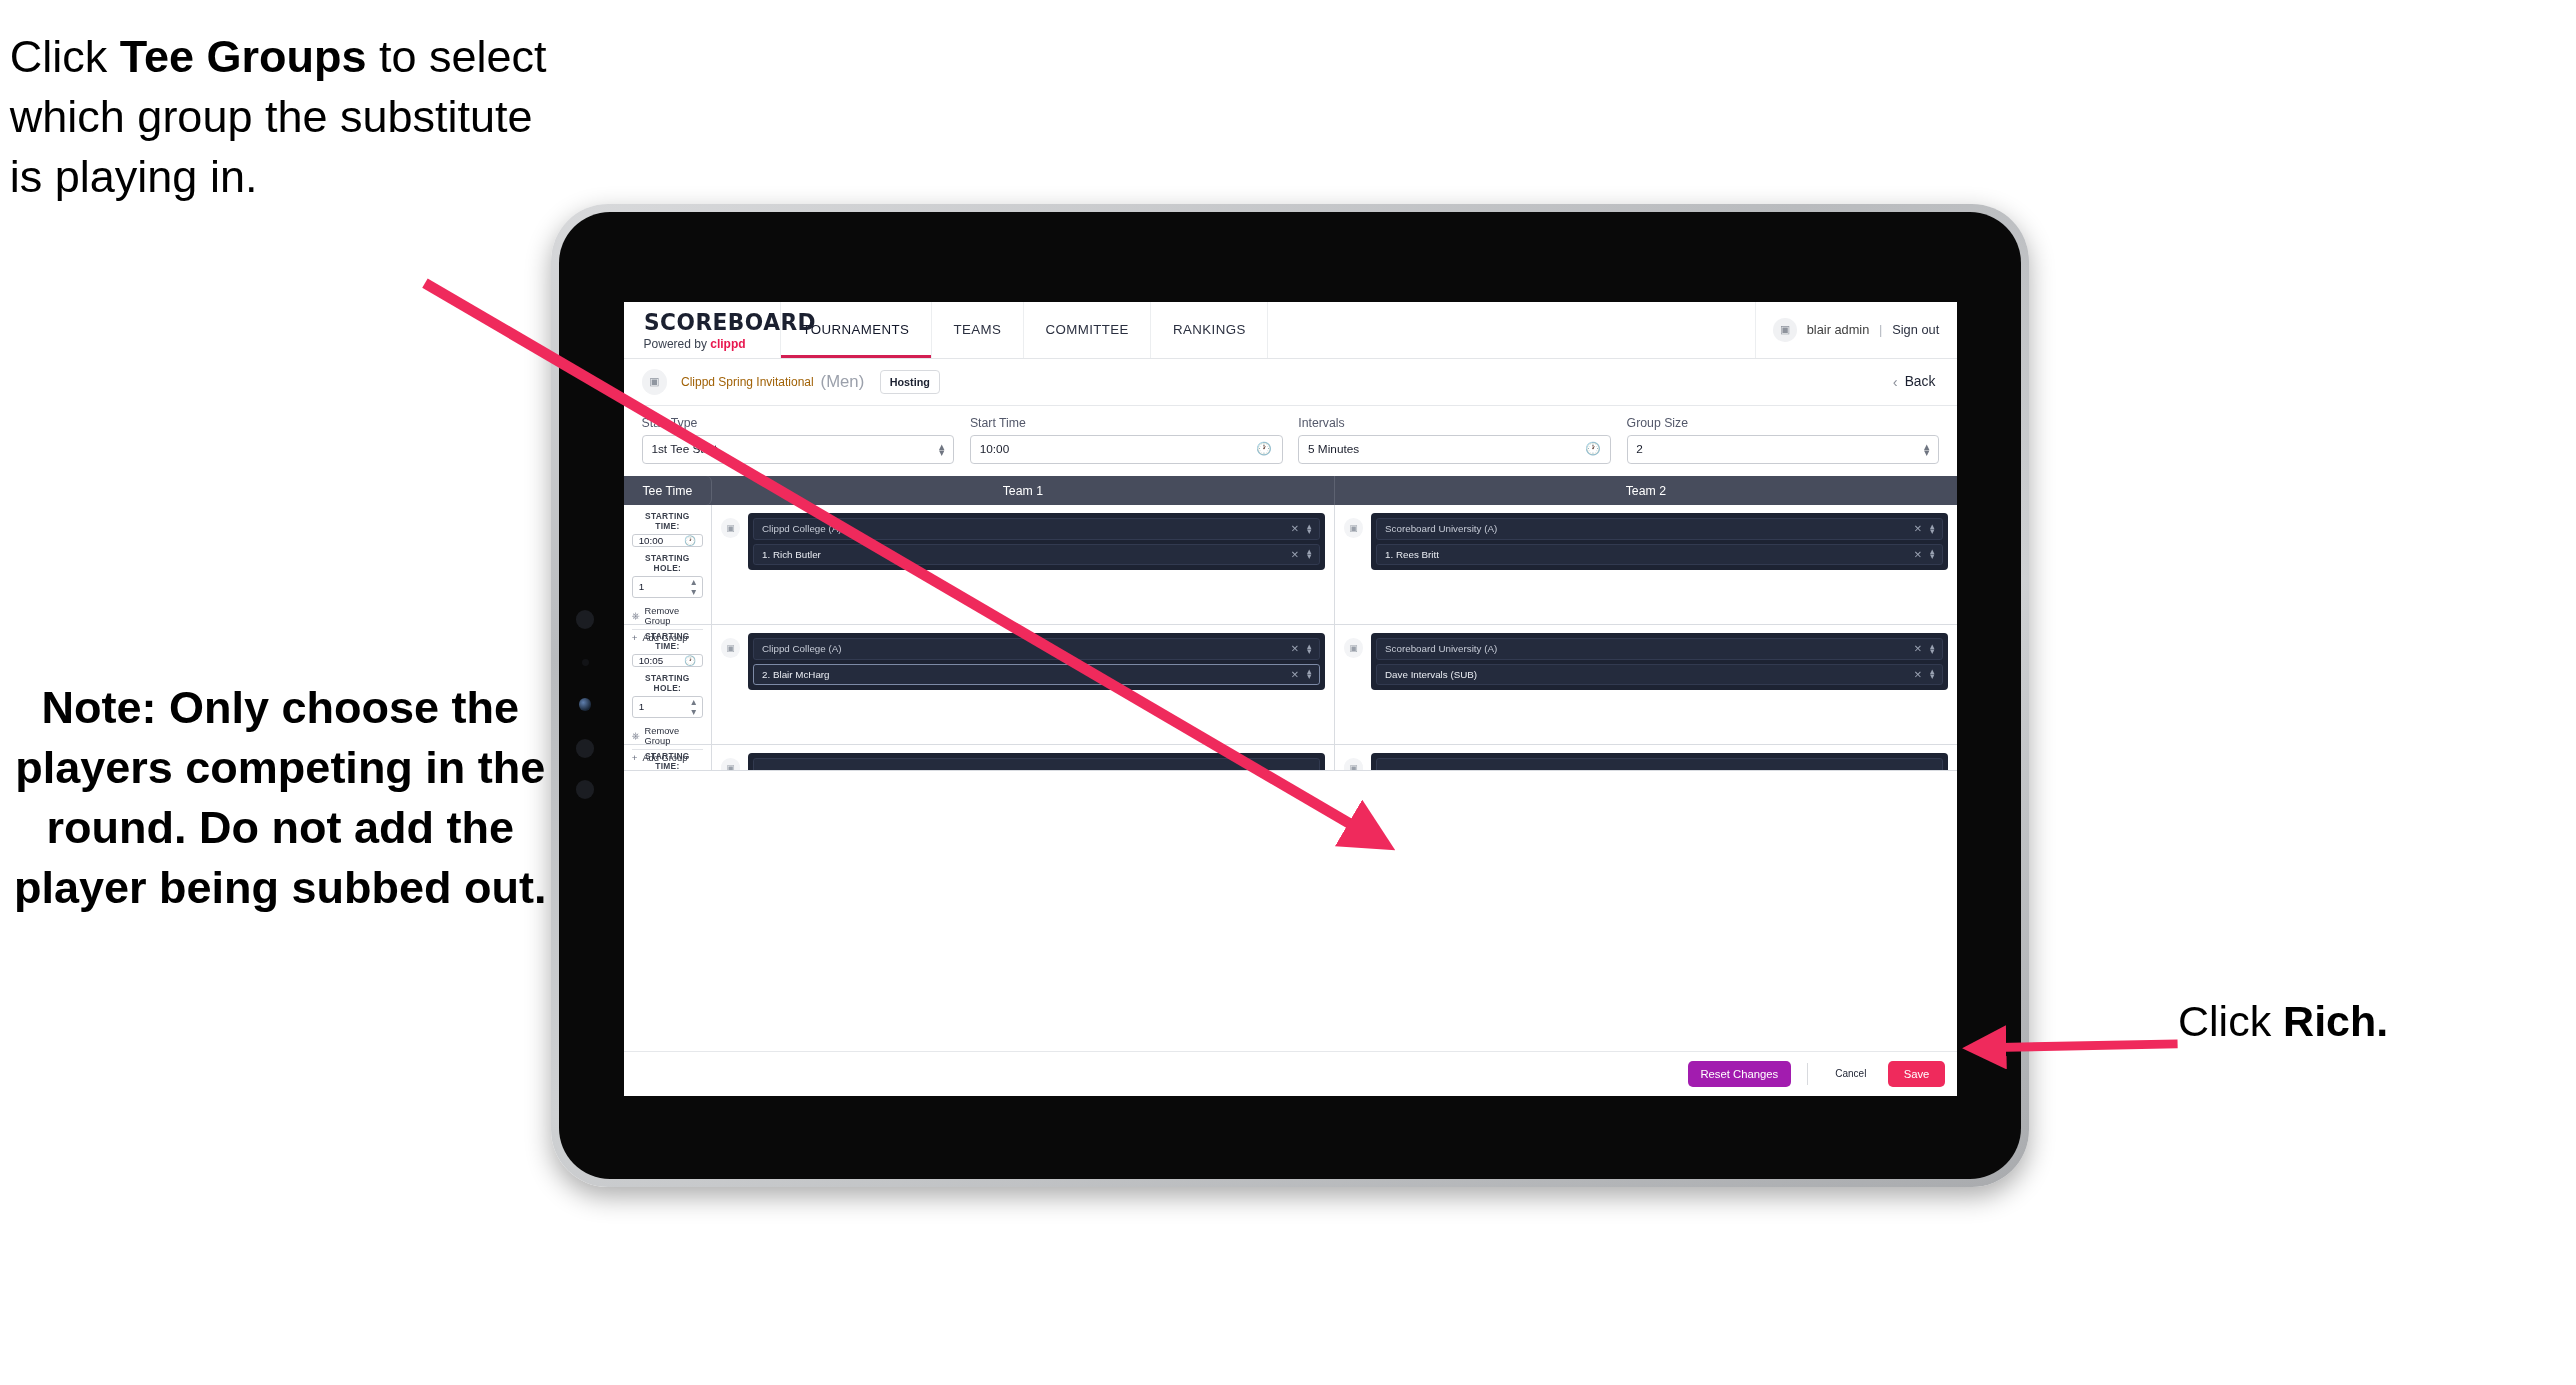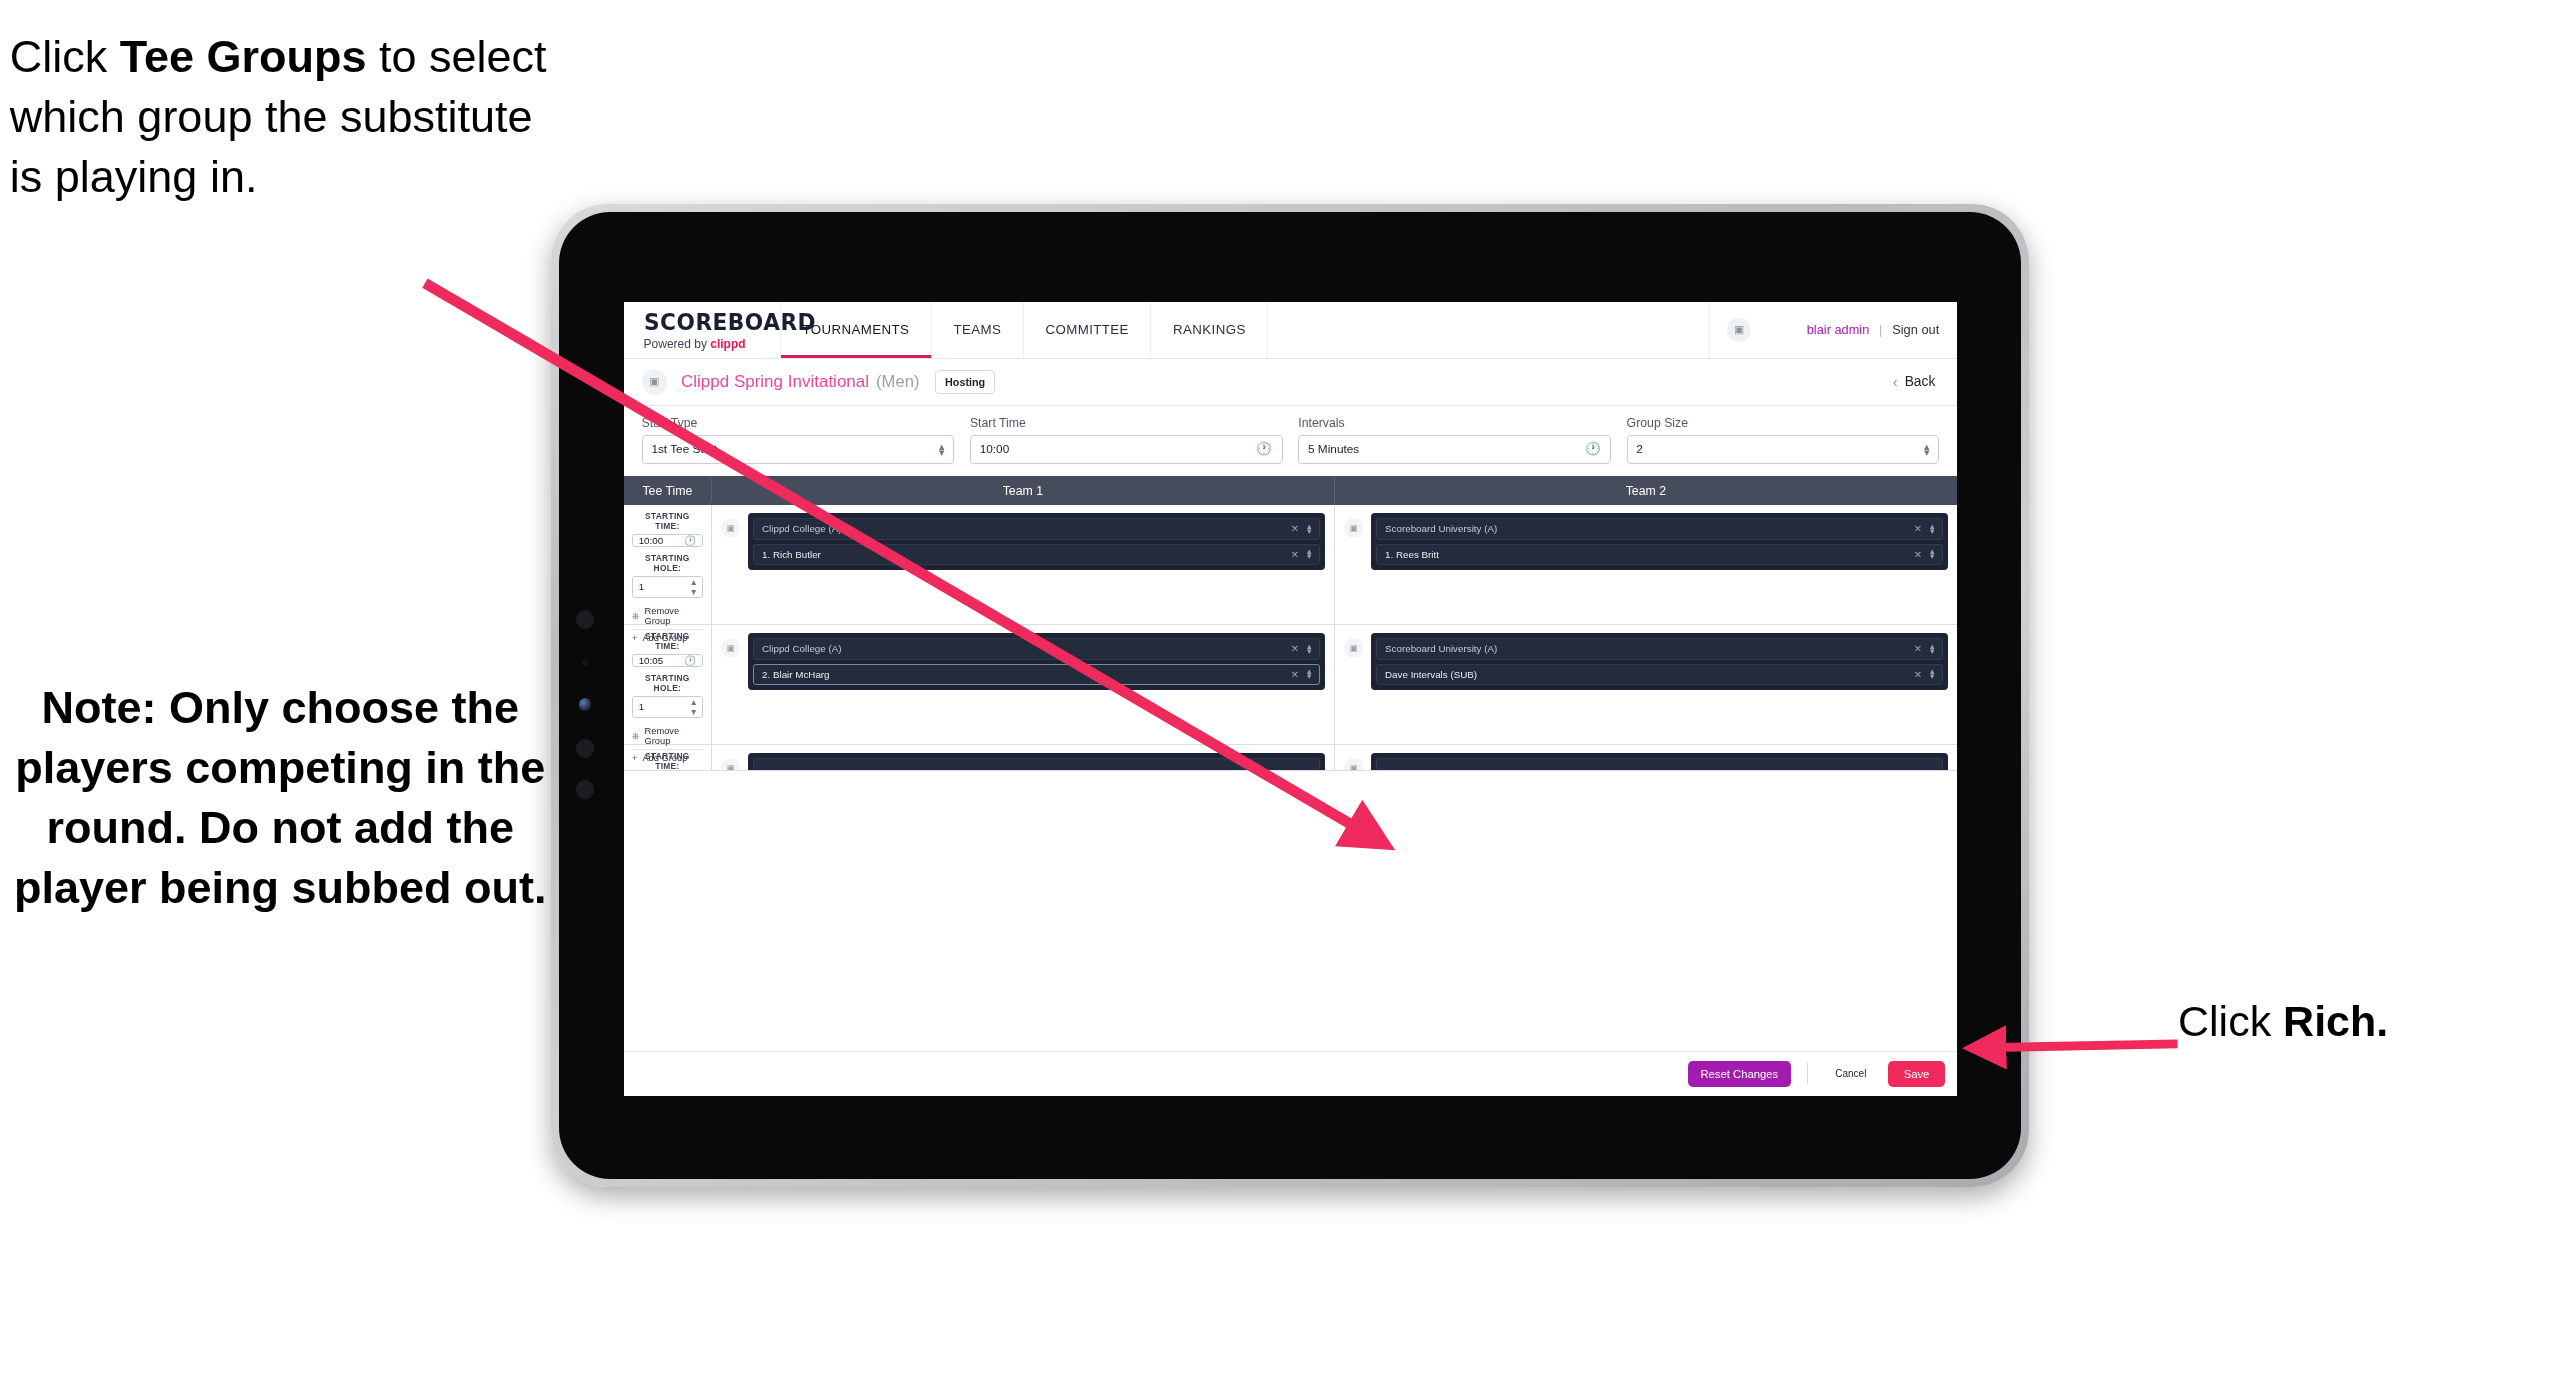--- a/index.html
+++ b/index.html
@@ -110,39 +110,39 @@
   #nav-spacer { flex: 1 1 auto; border-right: 1px solid #eceef0; }
   #user-area {
     display: flex; align-items: center; gap: 9.8px;
     padding: 0 17.7px; font-size: 12.8px; color: #2b3040;
   }
   .avatar {
     width: 23.6px; height: 23.6px; border-radius: 50%;
     background: #f0f1f3; display: flex; align-items: center; justify-content: center;
     color: #8e939c; font-size: 10.8px;
   }
-  #user-name { color: #a21caf; margin-left: 46px; }
+  #user-name { color: #404040; }
   #user-sep { color: #b3b7bf; }
   #sign-out { color: #2b3040; cursor: pointer; }
 
   
   #subheader {
     height: 47px; flex: 0 0 47px;
     display: flex; align-items: center;
     padding: 0 17.7px;
     border-bottom: 1px solid #e6e8eb;
     background: #fff;
   }
   #event-avatar {
     width: 25.6px; height: 25.6px; border-radius: 50%;
     background: #f1f2f4; color: #9096a0;
     display: flex; align-items: center; justify-content: center; font-size: 10.8px;
     margin-right: 13.8px;
   }
-  #event-name { font-size: 17px; color: #ec4899; }
+  #event-name { font-size: 12px; color: #a16207; }
   #event-gender { font-size: 16.7px; color: #9ba0ab; margin-left: 6.9px; }
   #hosting-badge {
     margin-left: 15.7px;
     border: 1px solid #d8dade; border-radius: 3.9px;
     padding: 4.9px 8.8px; font-size: 10.8px; font-weight: 700; color: #1b2030;
     background: #fff;
   }
   #back-btn {
     margin-left: auto; display: flex; align-items: center; gap: 6.9px;
     font-size: 13.8px; color: #1b2030; cursor: pointer; padding-right: 3.9px;

